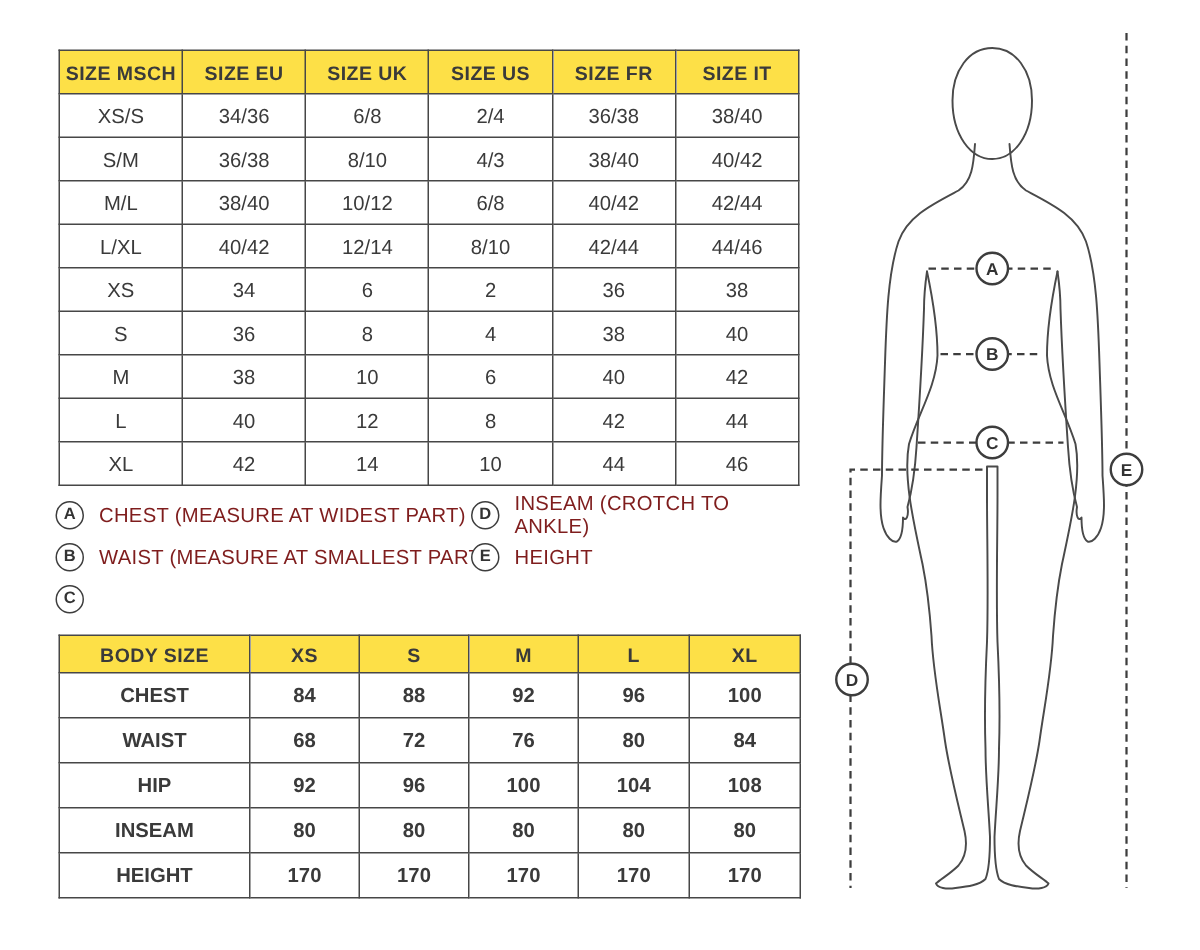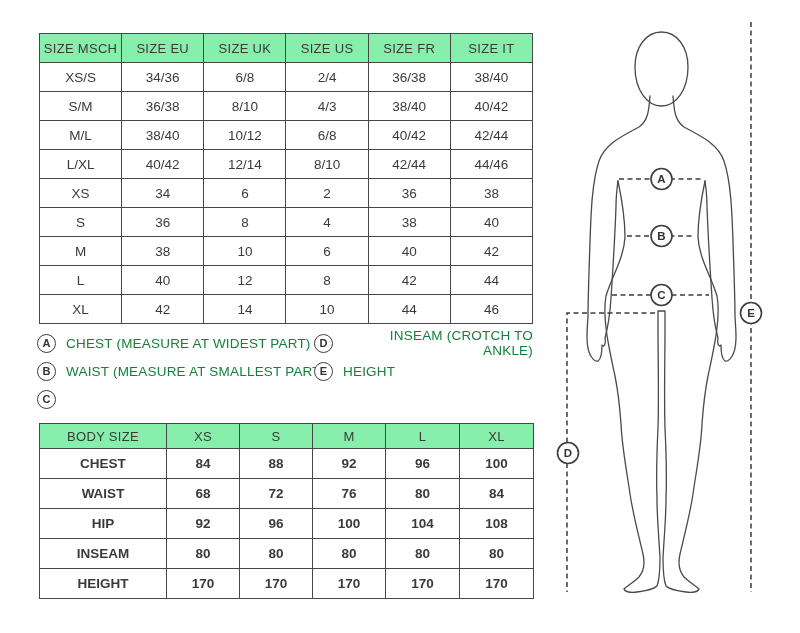--- a/index.html
+++ b/index.html
@@ -2,40 +2,40 @@
 <html><head>
 <meta charset="utf-8">
 <style>
   html,body{margin:0;padding:0;background:#ffffff;}
   body{width:800px;height:633px;font-family:"Liberation Sans",sans-serif;}
   .canvas{position:relative;width:800px;height:633px;background:#fff;overflow:hidden;}
 
   table{border-collapse:collapse;position:absolute;table-layout:fixed;background:#fff;}
   th,td{border:1.4px solid #474747;text-align:center;vertical-align:middle;
         color:#3a3a3a;overflow:hidden;white-space:nowrap;}
-  th{background:#86efac;font-weight:normal;font-size:13px;letter-spacing:.3px;}
+  th{background:#fde047;font-weight:bold;font-size:13px;letter-spacing:.3px;}
   td{font-size:13.5px;}
 
   .t1{left:39px;top:33px;width:494px;}
   .t1 th{height:26px;}
   .t1 td{height:26px;margin-top:11px;}
 
   .t2{left:39px;top:423px;width:494px;border-radius:32px;}
   .t2 th{height:22px;}
   .t2 td{height:27px;font-weight:bold;}
 
   .legend{position:absolute;left:37px;top:329px;width:496px;}
   .lcol{position:absolute;top:0;}
   .lcol-1{left:0;}
   .lcol-2{left:277px;}
   .litem{display:flex;align-items:center;height:28px;gap:10px;}
   .lcircle{width:19px;height:19px;min-width:19px;border:1.6px solid #3d3d3d;border-radius:50%;
            box-sizing:border-box;display:flex;align-items:center;justify-content:center;
            font-size:11px;font-weight:bold;color:#333;background:#fff;}
-  .ltext{font-size:13.5px;color:#15803d;letter-spacing:.2px;text-align:right;}
+  .ltext{font-size:13.5px;color:#7f1d1d;letter-spacing:.2px;}
 
   .diagram{position:absolute;left:545px;top:10px;width:250px;height:615px;}
   .figure-line{fill:none;stroke:#4a4a4a;stroke-width:1.3;stroke-linecap:round;stroke-linejoin:round;}
   .dash-line{fill:none;stroke:#3d3d3d;stroke-width:1.5;stroke-dasharray:5 3.5;}
   .marker-circle{fill:#ffffff;stroke:#3d3d3d;stroke-width:1.6;}
   .marker-letter{font-family:"Liberation Sans",sans-serif;font-size:11.5px;font-weight:bold;
                  fill:#333;text-anchor:middle;}
 </style>
 </head>
 <body>

